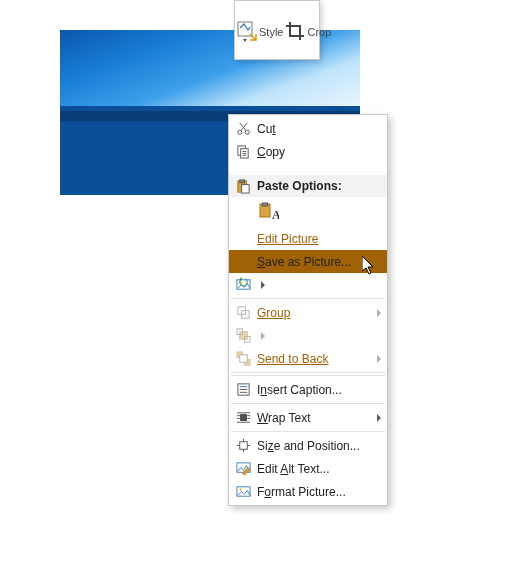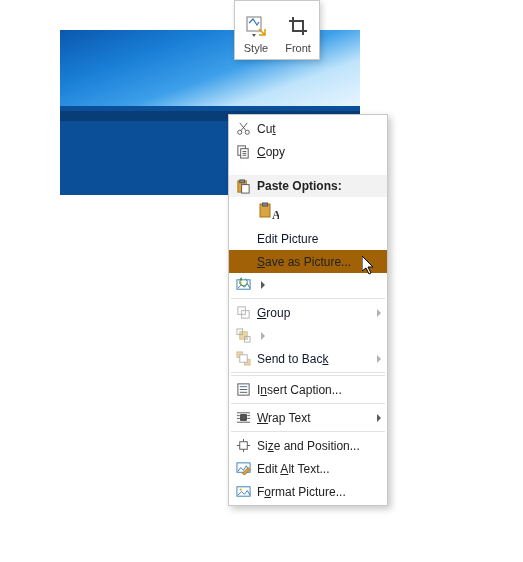--- a/index.html
+++ b/index.html
@@ -42,21 +42,21 @@
     width: 86px;
     height: 60px;
     background: #fff;
     border: 1px solid #c8c8c8;
     box-shadow: 2px 2px 6px rgba(0,0,0,0.18);
     display: flex;
   }
   .mini-item {
     flex: 1;
     display: flex;
-    flex-direction: column;
+    flex-direction: row;
     align-items: center;
     justify-content: flex-end;
     padding: 4px 0 5px 0;
     cursor: default;
   }
   .mini-item .icon-holder {
     width: 24px; height: 24px;
     display: flex; align-items: center; justify-content: center;
     margin-top: 2px;
   }
@@ -88,21 +88,21 @@
     width: 28px;
     display: flex;
     align-items: center;
     justify-content: center;
   }
   .menu-text {
     flex: 1;
     white-space: nowrap;
     color: #222;
   }
-  .menu-row.disabled .menu-text { color: #0f172a; }
+  .menu-row.disabled .menu-text { color: #a16207; text-decoration: underline; }
   .menu-row.disabled svg { opacity: 0.45; }
   .submenu-arrow {
     width: 0; height: 0;
     border-top: 4px solid transparent;
     border-bottom: 4px solid transparent;
     border-left: 4px solid #5a5a5a;
     margin-left: 4px;
   }
   .menu-row.disabled .submenu-arrow { border-left-color: #b0b0b0; }
   .separator {
@@ -147,21 +147,21 @@
     </div>
     <span class="mini-label">Style</span>
   </div>
   <div class="mini-item">
     <div class="icon-holder">
       <svg width="20" height="20" viewBox="0 0 20 20">
         <path d="M5 1 L5 15 L19 15" stroke="#444" stroke-width="2" fill="none"></path>
         <path d="M1 5 L15 5 L15 19" stroke="#444" stroke-width="2" fill="none"></path>
       </svg>
     </div>
-    <span class="mini-label">Front</span>
+    <span class="mini-label">Crop</span>
   </div>
 </div>
 
 <div class="context-menu">
 
   <div class="menu-row">
     <div class="menu-icon-col">
       <svg width="15" height="15" viewBox="0 0 16 16">
           <circle cx="4" cy="12" r="2.2" fill="none" stroke="#555"></circle>
           <circle cx="12" cy="12" r="2.2" fill="none" stroke="#555"></circle>

